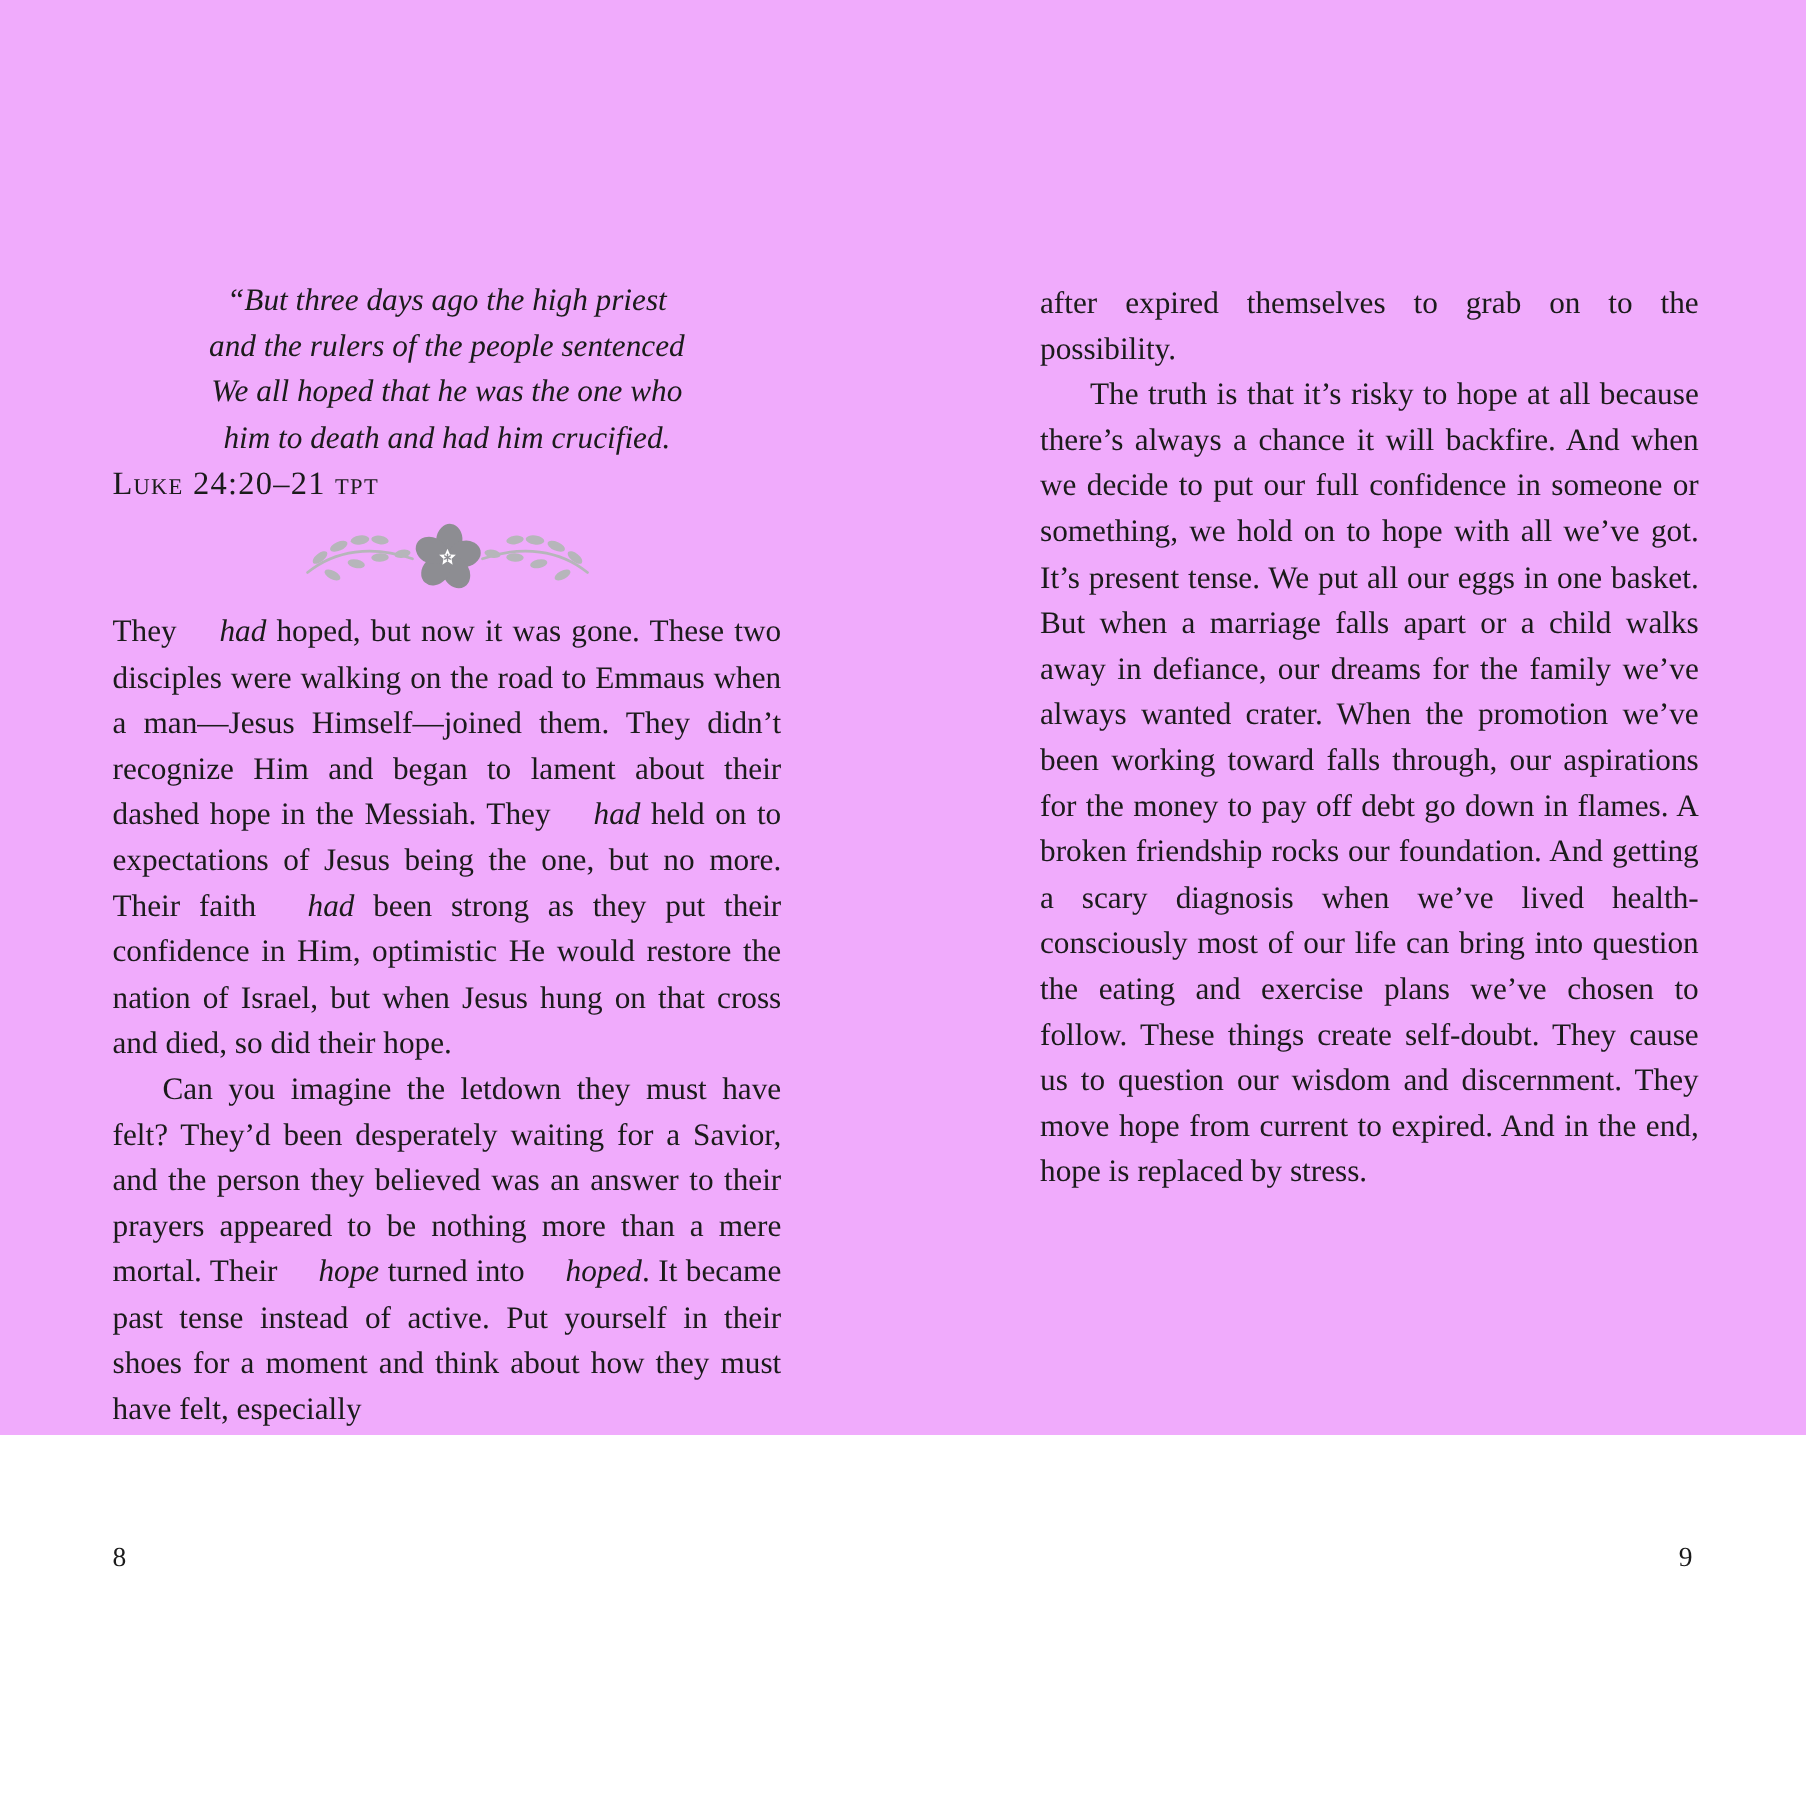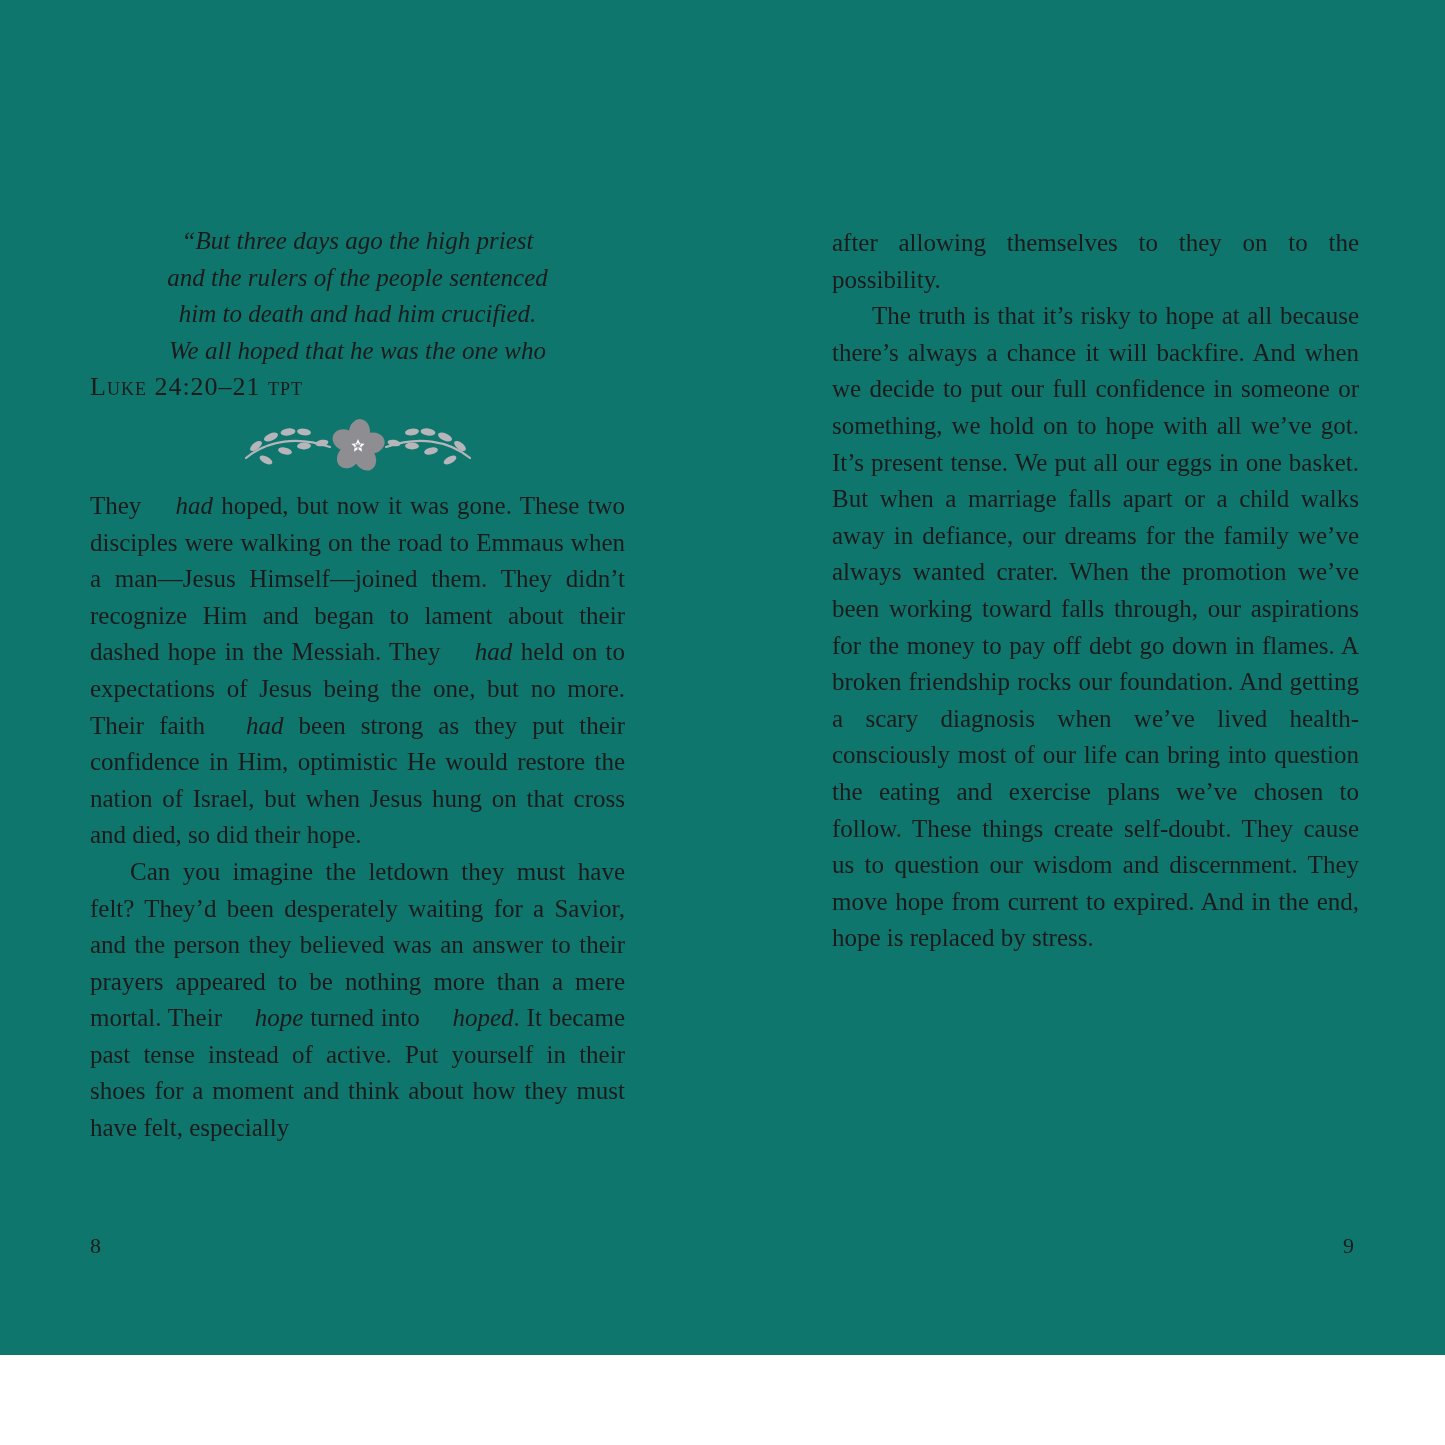--- a/index.html
+++ b/index.html
@@ -10,22 +10,22 @@
   body {
     width: 1445px;
     height: 1445px;
     font-family: "Liberation Serif", "DejaVu Serif", serif;
     color: #1b1b1b;
     overflow: hidden;
   }
   .spread {
     position: relative;
     width: 1445px;
-    height: 1355px;
-    background: #0f766e;
+    height: 1148px;
+    background: #f0abfc;
   }
   .page {
     position: absolute;
   }
   .page.left {
     left: 90px;
     top: 223px;
     width: 535px;
   }
   .page.right {
@@ -88,22 +88,22 @@
 </style>
 </head>
 <body>
 
 <div class="spread">
 
   <section class="page left">
     <div class="quote">
         <div class="quote-line">“But three days ago the high priest</div>
         <div class="quote-line">and the rulers of the people sentenced</div>
+        <div class="quote-line">We all hoped that he was the one who</div>
         <div class="quote-line">him to death and had him crucified.</div>
-        <div class="quote-line">We all hoped that he was the one who</div>
       </div>
     <div class="attribution">Luke 24:20–21 tpt</div>
     <div class="ornament">
       <svg width="236" height="58" viewBox="0 0 236 58" aria-hidden="true">
 
         <g fill="none" stroke="#b6b6ba" stroke-width="2.2" stroke-linecap="round">
           <path d="M6,42 C28,24 58,20 90,31"></path>
         </g>
         <g fill="#b6b6ba">
           <ellipse cx="16" cy="30" rx="7" ry="3.4" transform="rotate(-38 16 30)"></ellipse>
@@ -148,21 +148,21 @@
       </svg>
     </div>
     <div class="body-text">
         <p><span>They </span><em>had</em><span> hoped, but now it was gone. These two disciples were walking on the road to Emmaus when a man—Jesus Himself—joined them. They didn’t recognize Him and began to lament about their dashed hope in the Messiah. They </span><em>had</em><span> held on to expectations of Jesus being the one, but no more. Their faith </span><em>had</em><span> been strong as they put their confidence in Him, optimistic He would restore the nation of Israel, but when Jesus hung on that cross and died, so did their hope.</span></p>
         <p class="indent"><span>Can you imagine the letdown they must have felt? They’d been desperately waiting for a Savior, and the person they believed was an answer to their prayers appeared to be nothing more than a mere mortal. Their </span><em>hope</em><span> turned into </span><em>hoped</em><span>. It became past tense instead of active. Put yourself in their shoes for a moment and think about how they must have felt, especially</span></p>
       </div>
   </section>
 
   <section class="page right">
     <div class="body-text">
-        <p><span>after allowing themselves to they on to the possibility.</span></p>
+        <p><span>after expired themselves to grab on to the possibility.</span></p>
         <p class="indent"><span>The truth is that it’s risky to hope at all because there’s always a chance it will backfire. And when we decide to put our full confidence in someone or something, we hold on to hope with all we’ve got. It’s present tense. We put all our eggs in one basket. But when a marriage falls apart or a child walks away in defiance, our dreams for the family we’ve always wanted crater. When the promotion we’ve been working toward falls through, our aspirations for the money to pay off debt go down in flames. A broken friendship rocks our foundation. And getting a scary diagnosis when we’ve lived health-consciously most of our life can bring into question the eating and exercise plans we’ve chosen to follow. These things create self-doubt. They cause us to question our wisdom and discernment. They move hope from current to expired. And in the end, hope is replaced by stress.</span></p>
       </div>
   </section>
 
   <div class="page-num pn-left">8</div>
   <div class="page-num pn-right">9</div>
 
 </div>
 
 </body></html>

